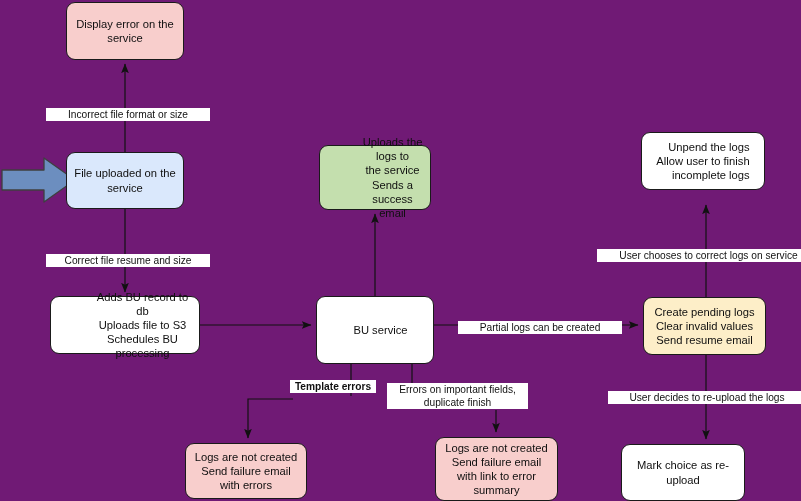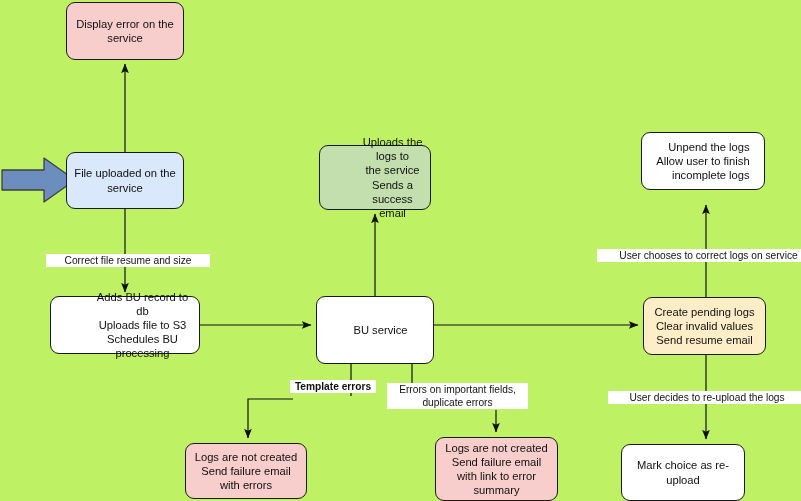--- a/index.html
+++ b/index.html
@@ -7,21 +7,21 @@
     padding: 0;
     background: #ffffff;
   }
   body {
     font-family: "Liberation Sans", sans-serif;
   }
   #canvas {
     position: relative;
     width: 801px;
     height: 501px;
-    background: #bef264;
+    background: #701a75;
     overflow: hidden;
   }
   #edges {
     position: absolute;
     left: 0;
     top: 0;
     width: 801px;
     height: 501px;
     pointer-events: none;
   }
@@ -123,27 +123,29 @@
 with errors</div>
 
   <div class="node pink" style="left:435px;top:437px;width:123px;height:64px;">Logs are not created
 Send failure email
 with link to error
 summary</div>
 
   <div class="node white" style="left:621px;top:444px;width:124px;height:57px;">Mark choice as re-
 upload</div>
 
+  <div class="edge-label" style="left:46px;top:108px;width:160px;">Incorrect file format or size</div>
 
   <div class="edge-label" style="left:46px;top:254px;width:160px;">Correct file resume and size</div>
 
 
+  <div class="edge-label" style="left:458px;top:321px;width:160px;">Partial logs can be created</div>
 
   <div class="edge-label" style="left:290px;top:380px;width:82px;font-weight:bold;">Template errors</div>
 
   <div class="edge-label" style="left:387px;top:383px;width:137px;">Errors on important fields,
-duplicate errors</div>
+duplicate finish</div>
 
   <div class="edge-label" style="left:597px;top:249px;width:219px;">User chooses to correct logs on service</div>
 
   <div class="edge-label" style="left:608px;top:391px;width:194px;">User decides to re-upload the logs</div>
 
 </div>
 
 </body></html>

